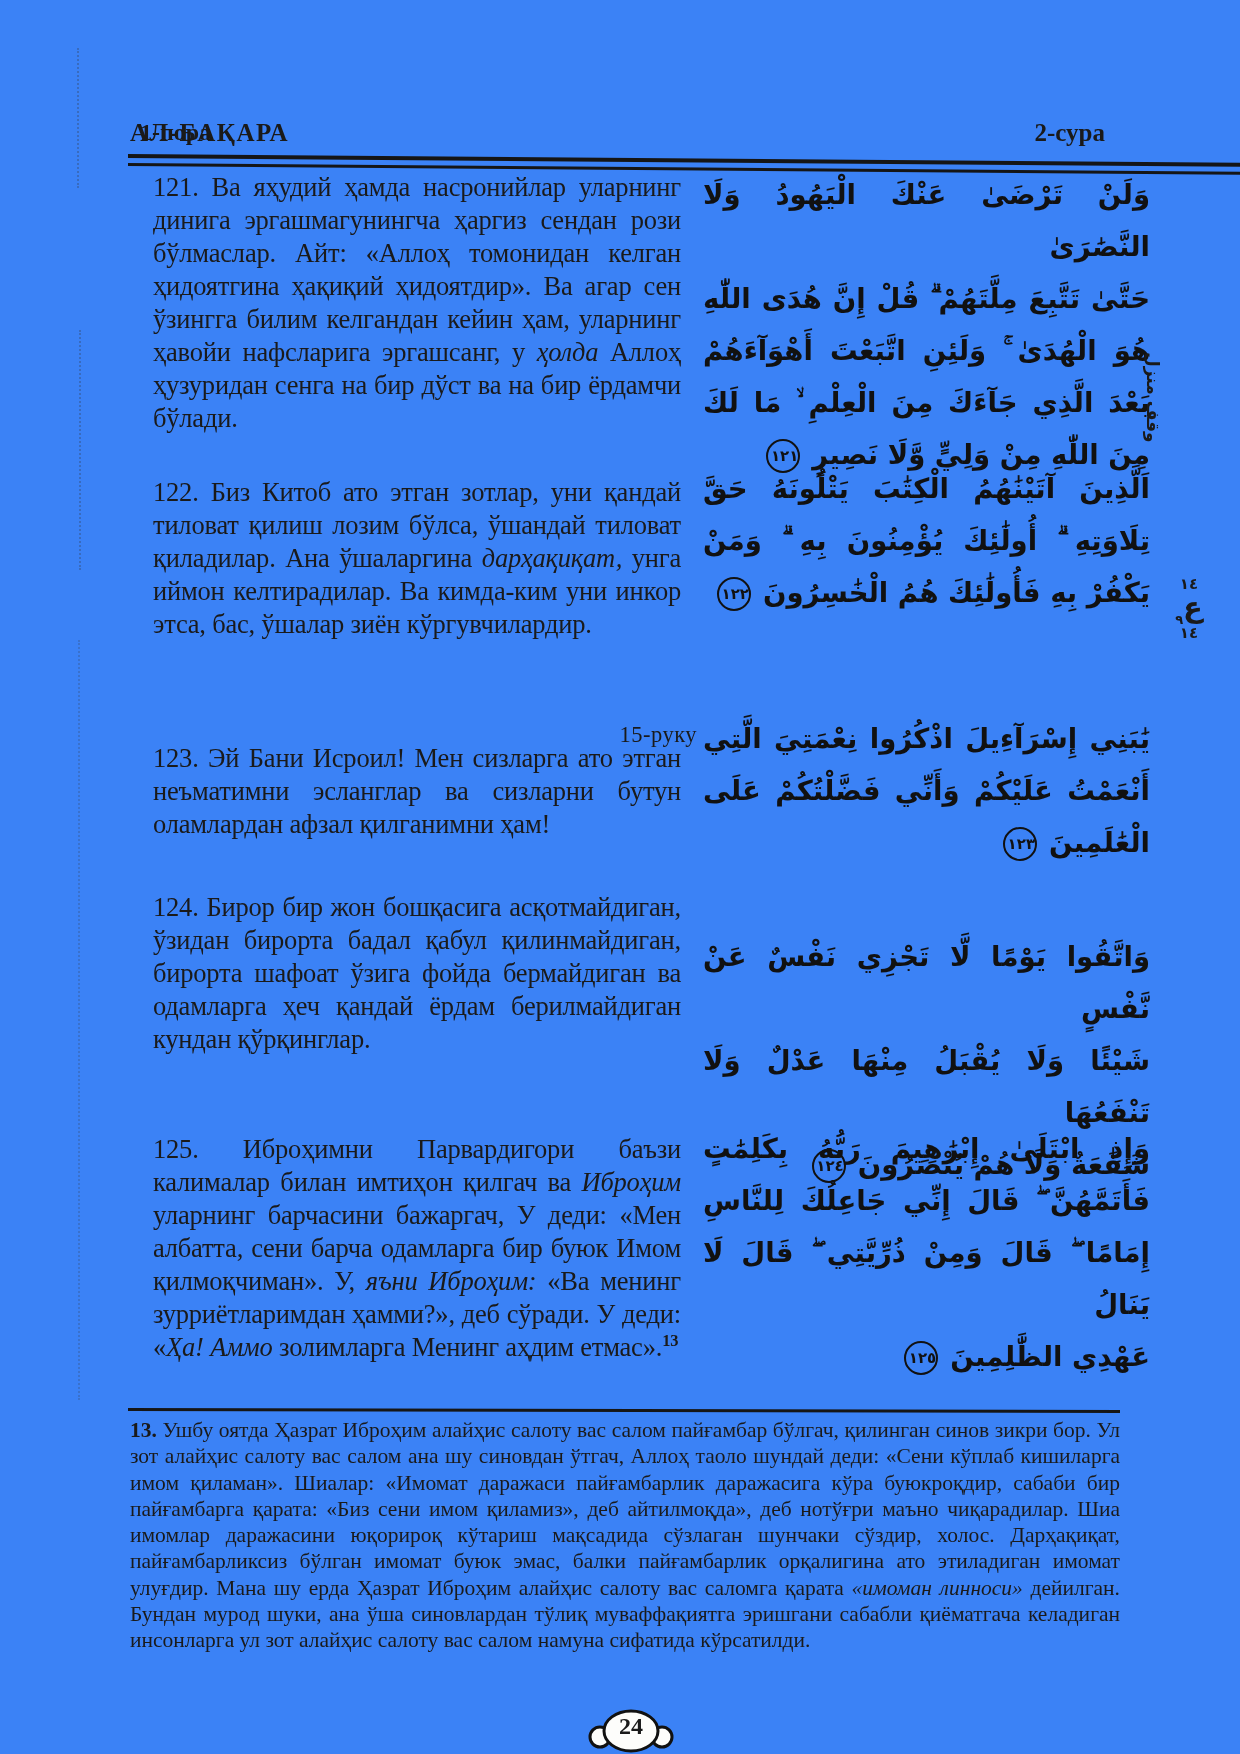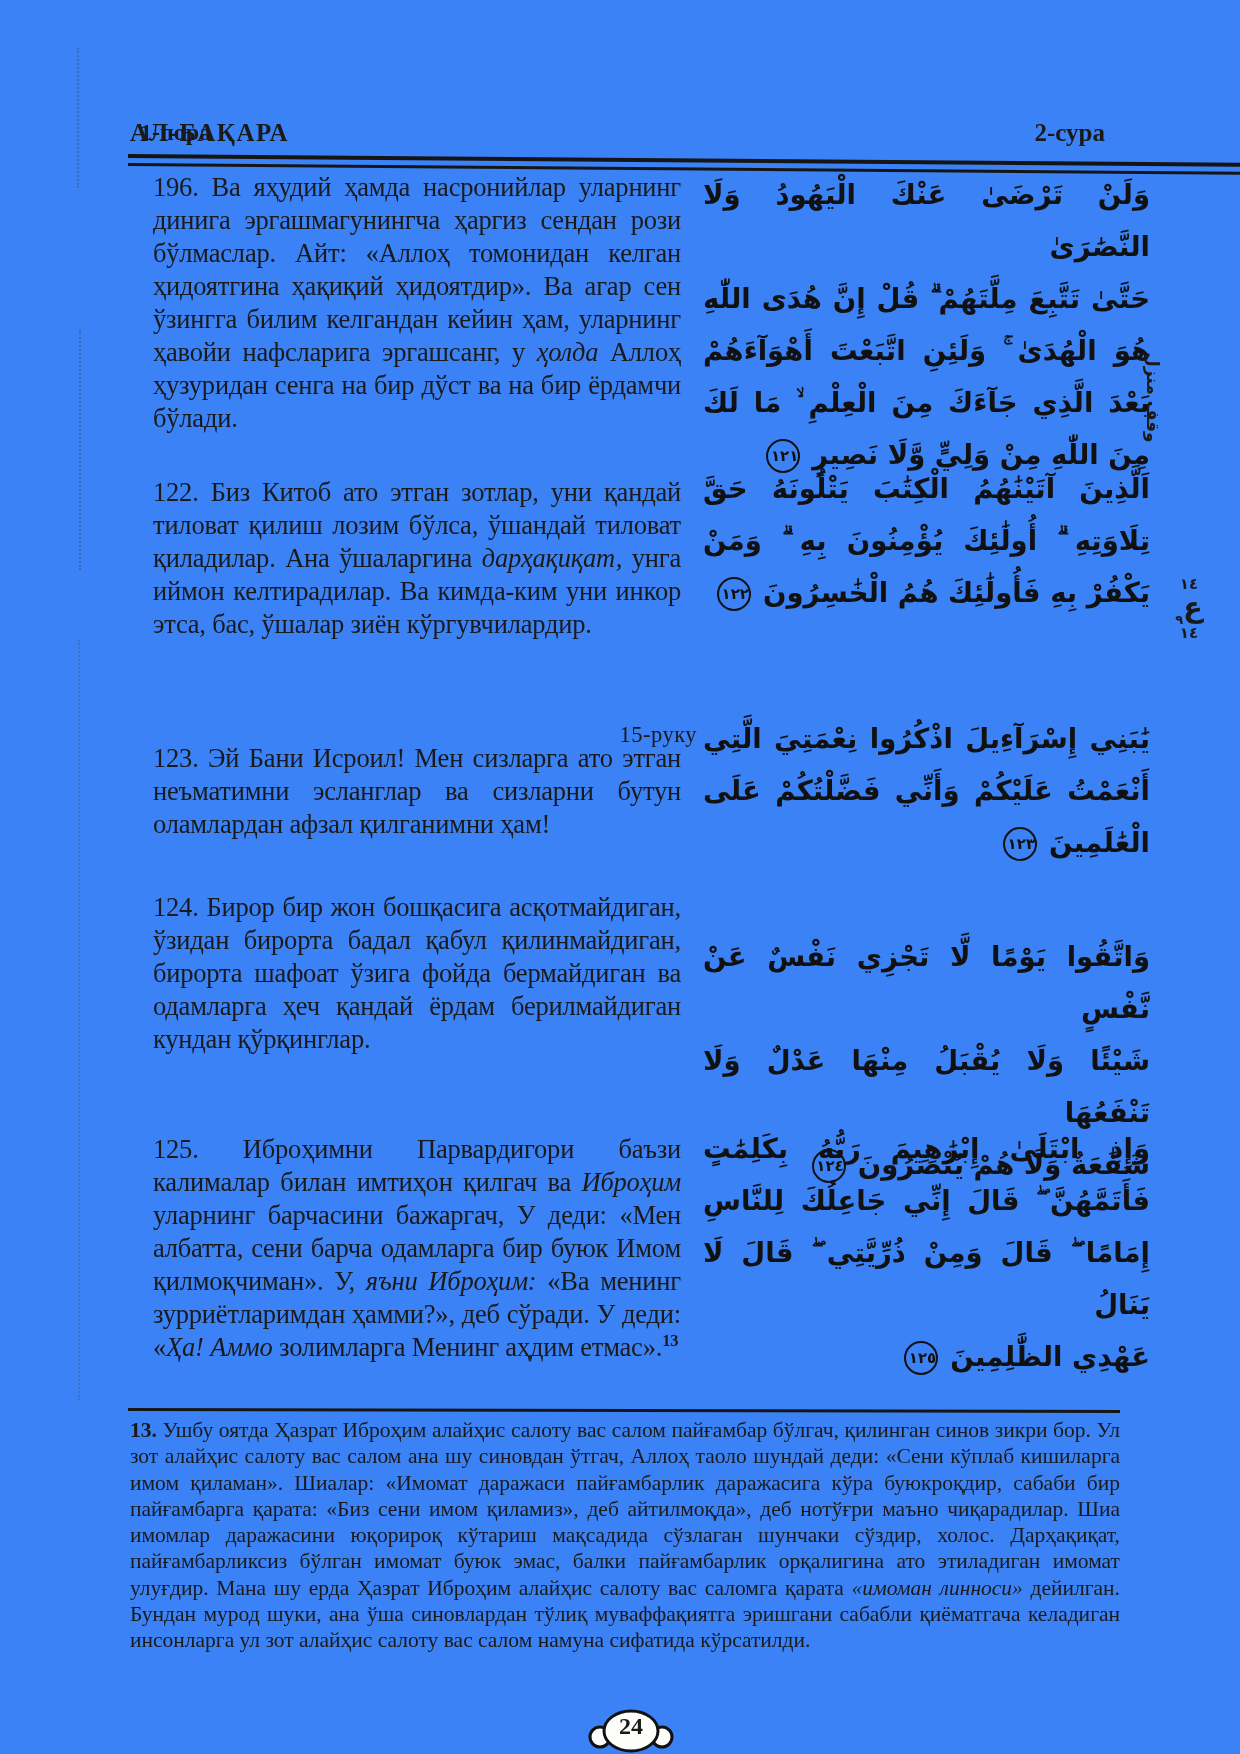--- a/index.html
+++ b/index.html
@@ -79,21 +79,21 @@
   <div class="scanline s2"></div>
   <div class="scanline s3"></div>
 
   <span class="hdr hdr-left">1-пора</span>
   <span class="hdr hdr-center">АЛ-БАҚАРА</span>
   <span class="hdr hdr-right">2-сура</span>
   <div class="rule rule-a"></div>
   <div class="rule rule-b"></div>
 
   <section class="uz">
-    <p class="v121"><span>196. Ва яҳудий ҳамда насронийлар уларнинг динига эргашмагунингча ҳаргиз сендан рози бўлмаслар. Айт: «Аллоҳ томонидан келган ҳидоятгина ҳақиқий ҳидоятдир». Ва агар сен ўзингга билим келгандан кейин ҳам, уларнинг ҳавойи нафсларига эргашсанг, у </span><em>ҳолда</em><span> Аллоҳ ҳузуридан сенга на бир дўст ва на бир ёрдамчи бўлади.</span></p>
+    <p class="v121"><span>121. Ва яҳудий ҳамда насронийлар уларнинг динига эргашмагунингча ҳаргиз сендан рози бўлмаслар. Айт: «Аллоҳ томонидан келган ҳидоятгина ҳақиқий ҳидоятдир». Ва агар сен ўзингга билим келгандан кейин ҳам, уларнинг ҳавойи нафсларига эргашсанг, у </span><em>ҳолда</em><span> Аллоҳ ҳузуридан сенга на бир дўст ва на бир ёрдамчи бўлади.</span></p>
     <p class="v122"><span>122. Биз Китоб ато этган зотлар, уни қандай тиловат қилиш лозим бўлса, ўшандай тиловат қиладилар. Ана ўшаларгина </span><em>дарҳақиқат,</em><span> унга иймон келтирадилар. Ва кимда-ким уни инкор этса, бас, ўшалар зиён кўргувчилардир.</span></p>
     <h3 class="ruku">15-руку</h3>
     <p class="v123"><span>123. Эй Бани Исроил! Мен сизларга ато этган неъматимни эсланглар ва сизларни бутун оламлардан афзал қилганимни ҳам!</span></p>
     <p class="v124"><span>124. Бирор бир жон бошқасига асқотмайдиган, ўзидан бирорта бадал қабул қилинмайдиган, бирорта шафоат ўзига фойда бермайдиган ва одамларга ҳеч қандай ёрдам берилмайдиган кундан қўрқинглар.</span></p>
     <p class="v125"><span>125. Иброҳимни Парвардигори баъзи калималар билан имтиҳон қилгач ва </span><em>Иброҳим</em><span> уларнинг барчасини бажаргач, У деди: «Мен албатта, сени барча одамларга бир буюк Имом қилмоқчиман». У, </span><em>яъни Иброҳим:</em><span> «Ва менинг зурриётларимдан ҳамми?», деб сўради. У деди: «</span><em>Ҳа! Аммо</em><span> золимларга Менинг аҳдим етмас».</span><sup>13</sup></p>
   </section>
 
   <section>
 
     <div class="ablock b1">

